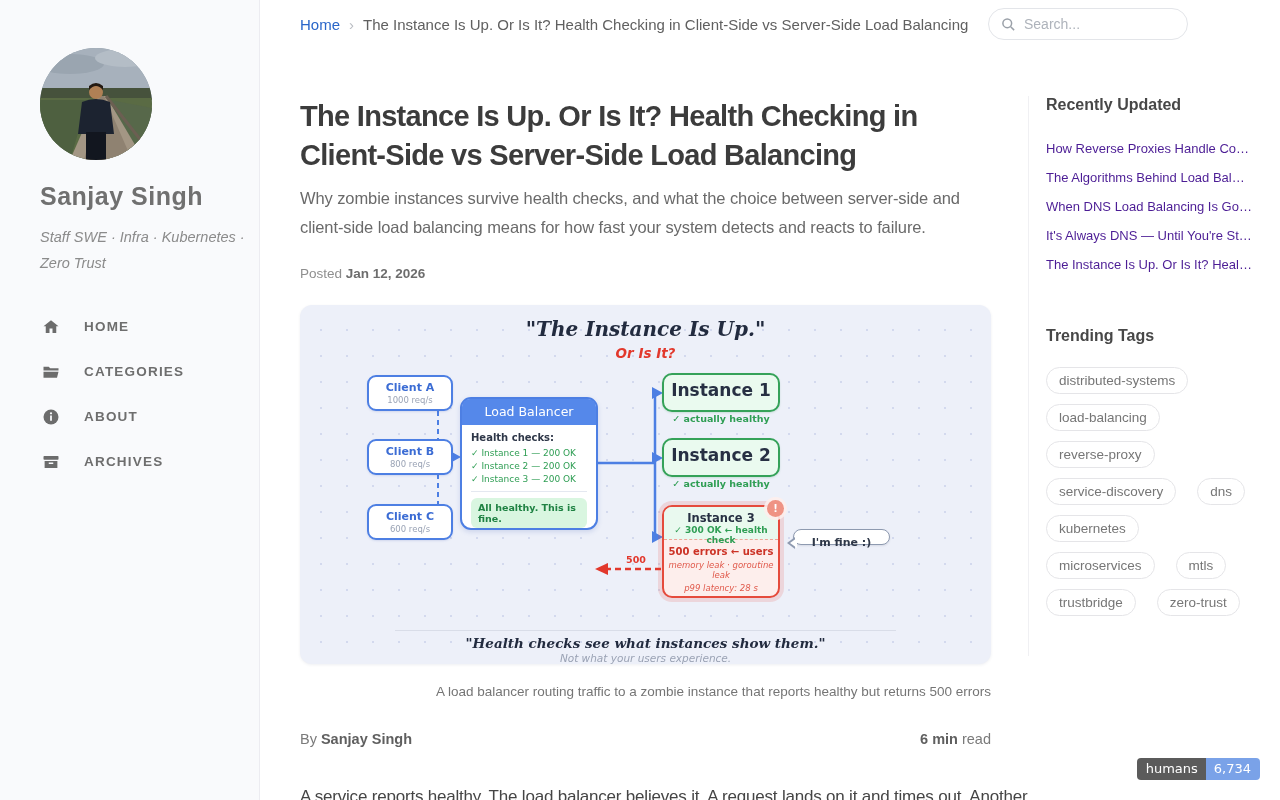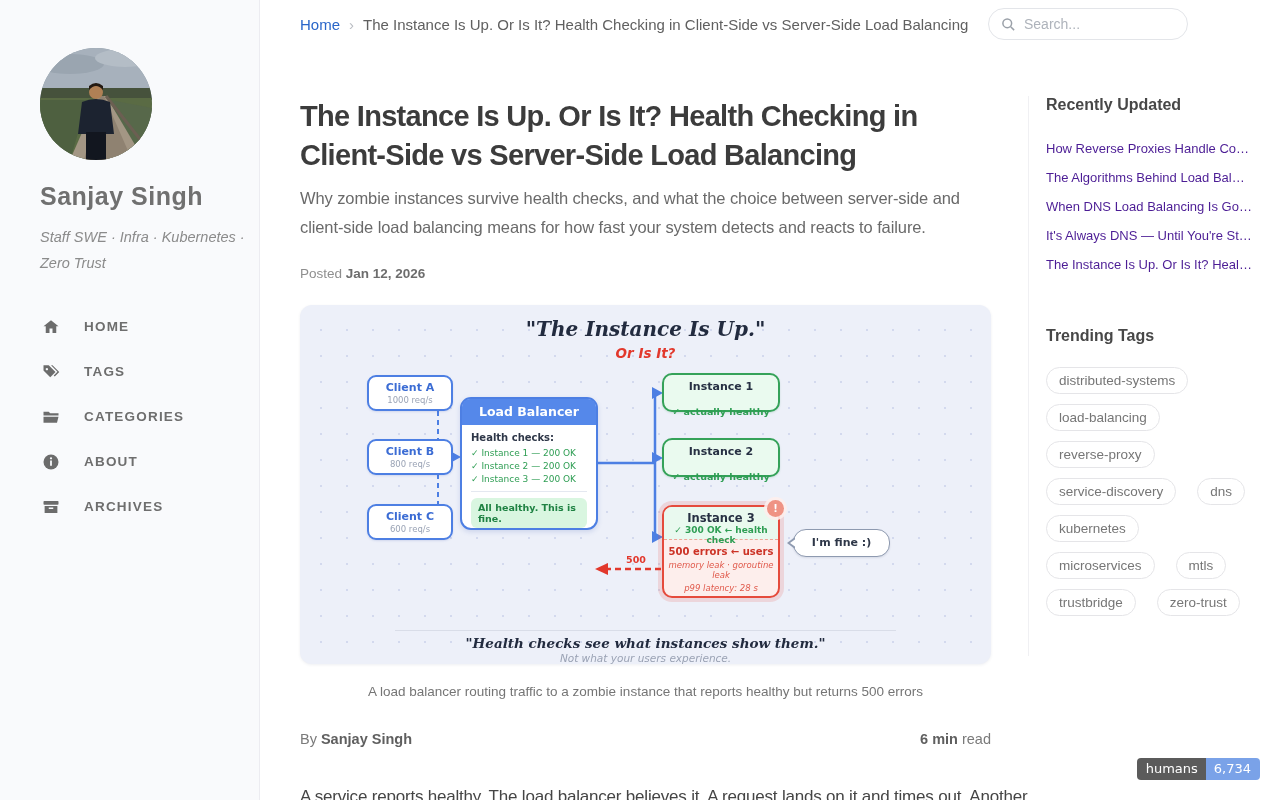--- a/index.html
+++ b/index.html
@@ -53,62 +53,62 @@
     font-size:20px; color:#222b3f; }
   .fig-sub { left:0; top:40px; width:100%; text-align:center; font-weight:bold;
     font-style:italic; font-size:13.5px; color:#e2382c; }
   .client { left:23px; width:86px; height:36px; background:#fff; border:2px solid #4d7fe3;
     border-radius:9px; text-align:center; box-shadow:0 1px 2px rgba(60,90,180,.15);margin-left:44px; }
   .client .cname { font-size:11px; font-weight:bold; color:#3b6cd4; margin-top:4px; }
   .client .crate { font-size:8.5px; color:#9aa3b5; margin-top:1px; }
   .lb { left:160px; top:92px; width:138px; height:133px; background:#fff;
     border:2px solid #4d7fe3; border-radius:11px; box-shadow:0 2px 5px rgba(60,90,180,.18); }
   .lb-header { height:26px; background:#5588ea; border-radius:8px 8px 0 0; color:#fff;
-    font-weight:bold; font-size:12.5px; text-align:center; line-height:26px; }
+    font-weight:normal; font-size:12.5px; text-align:center; line-height:26px; }
   .lb-body { padding:7px 9px 0 9px; }
   .lb-checks-label { font-size:10px; font-weight:bold; color:#2e3748; margin-bottom:4px; }
   .lb-check { font-size:9px; color:#2f9e54; line-height:13px; white-space:nowrap; }
   .lb-divider { height:1px; background:#e4e8f0; margin:5px 0 6px 0; }
   .lb-pill { display:inline-block; background:#d9f6e0; color:#1f8243; font-weight:bold;
     font-size:9.5px; padding:4px 7px; border-radius:6px; }
   .inst { left:362px; width:118px; height:39px; background:#eafaef; border:2px solid #35a259;
     border-radius:10px; text-align:center; box-shadow:0 1px 2px rgba(40,140,80,.18); }
-  .inst .iname { font-size:11px; font-weight:bold; color:#273043; margin-top:5px; }
+  .inst .iname { font-size:17px; font-weight:bold; color:#273043; margin-top:5px; }
   .inst .istatus { font-size:9.5px; font-weight:bold; color:#2f9e54; margin-top:13px; }
   .inst3 { left:362px; top:200px; width:118px; height:93px; border:2px solid #e54b3c;
     border-radius:10px; background:#fdeeec; text-align:center;
     box-shadow:0 0 0 4px rgba(230,75,60,.16); }
   .inst3-top { background:#e9f9ef; border-radius:8px 8px 0 0; height:33px;
     border-bottom:1px dashed #f0a49a; }
   .inst3 .iname { font-size:11.5px; font-weight:bold; color:#273043; padding-top:4px; }
   .inst3 .ihealth { font-size:9px; font-weight:bold; color:#2f9e54; }
   .inst3 .ierrors { font-size:10px; font-weight:bold; color:#cc3326; margin-top:6px; }
   .inst3 .idetail { font-size:8.5px; font-style:italic; color:#e0584a; margin-top:3px; }
   .inst3-badge { position:absolute; right:-6px; top:-7px; width:17px; height:17px;
     border-radius:50%; background:#ef9384; color:#fff; font-weight:bold; font-size:10px;
     text-align:center; line-height:17px; box-shadow:0 0 0 3px rgba(253,238,236,.9); }
-  .bubble { left:493px; top:224px; width:97px; height:28px; background:#fff;
+  .bubble { left:493px; top:224px; width:97px; height:16px; background:#fff;
     border:1.5px solid #8e9ab0; border-radius:13px; text-align:center;
     font-size:11px; font-weight:bold; color:#2e3748; line-height:25px;
     box-shadow:0 1px 2px rgba(50,60,90,.12); }
   .bubble::before { content:""; position:absolute; left:-13px; top:7px;
     border:6px solid transparent; border-right:8px solid #8e9ab0; }
   .bubble::after { content:""; position:absolute; left:-9px; top:8px;
     border:5px solid transparent; border-right:7px solid #fff; }
   .err-label { left:316px; top:249px; width:40px; text-align:center;
     font-size:9.5px; font-weight:bold; color:#e2382c; }
   .fig-hr { left:95px; top:325px; width:501px; height:1px; background:#d9dde8; }
   .fig-quote { left:0; top:330px; width:100%; text-align:center;
     font-family:"DejaVu Serif", serif; font-weight:bold; font-style:italic;
     font-size:13.5px; color:#222b3f; }
   .fig-quote-sub { left:0; top:347px; width:100%; text-align:center;
     font-size:10.5px; font-style:italic; color:#9aa2b4; }
   .fig-arrows { position:absolute; left:0; top:0; }
 
-  .post-caption { position:absolute; left:0; top:684px; width:691px; text-align:center;
+  .post-caption { position:absolute; left:0; top:684px; width:691px; text-align:right;
     font-size:13.5px; color:#757575; }
   .author-row { position:absolute; left:0; top:731px; width:691px; font-size:14.5px; color:#7a7a7a; }
   .author-row b { color:#5f5f5f; }
   .read-time { position:absolute; right:0; top:0; }
   .post-body { position:absolute; left:0; top:787px; font-size:17px; color:#454545;
     letter-spacing:-0.2px; white-space:nowrap; }
 
   
   .panel { position:absolute; left:1028px; top:96px; width:252px; height:560px;
     border-left:1px solid #f0f0f3; padding-left:17px; }
@@ -156,27 +156,20 @@
 
   <nav class="nav">
     <div class="nav-item">
       <svg class="nicon" viewBox="0 0 24 24" fill="#6c6c6c">
         <path d="M12 3 L2 11 h3 v9 h5 v-6 h4 v6 h5 v-9 h3 z"></path>
         </svg>
       <span class="nlabel">HOME</span>
     </div>
     <div class="nav-item">
       <svg class="nicon" viewBox="0 0 24 24" fill="#6c6c6c">
-        <path d="M2 10 V3 h7 l9 9 -7 7 z M6.5 6.5 a1.6 1.6 0 1 0 .01 0 z" fill-rule="evenodd"></path>
-        <path d="M12 3 h2 l9 9 -6 6 -1.4-1.4 5-5 z"></path>
-        </svg>
-      <span class="nlabel">TAGS</span>
-    </div>
-    <div class="nav-item">
-      <svg class="nicon" viewBox="0 0 24 24" fill="#6c6c6c">
         <path d="M2 5 h7 l2 2 h11 v3 H2 z"></path>
           <path d="M2 11.5 h20 l-2 8 H2 z"></path>
         </svg>
       <span class="nlabel">CATEGORIES</span>
     </div>
     <div class="nav-item">
       <svg class="nicon" viewBox="0 0 24 24" fill="#6c6c6c">
         <circle cx="12" cy="12" r="10"></circle>
         <rect x="10.8" y="10" width="2.4" height="7" fill="#f9fafc"></rect>
         <circle cx="12" cy="7" r="1.5" fill="#f9fafc"></circle>

